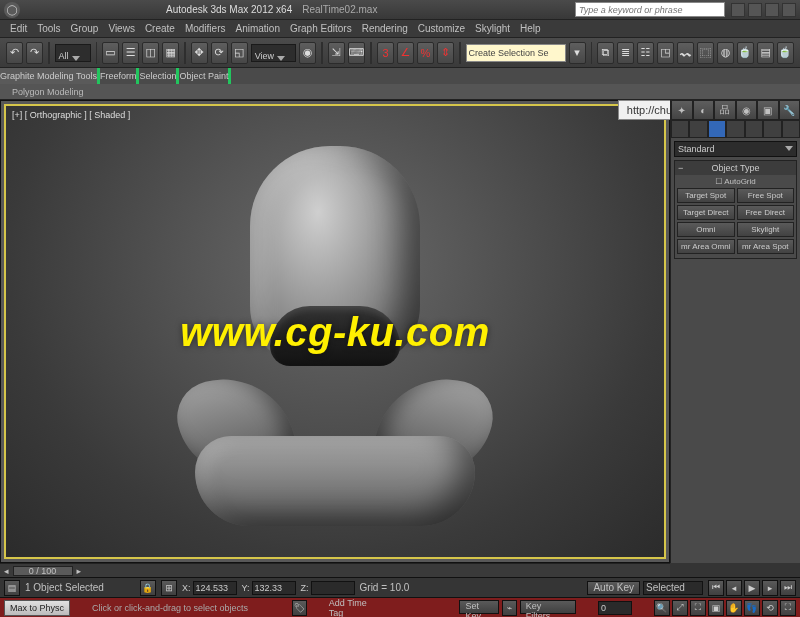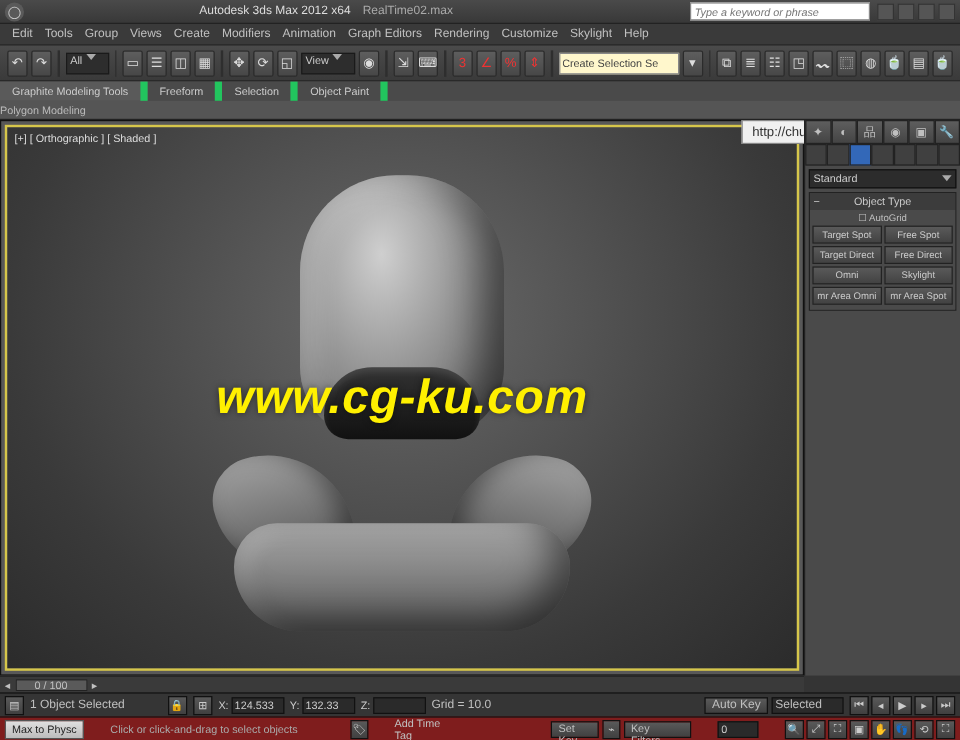--- a/index.html
+++ b/index.html
@@ -45,29 +45,29 @@
   border-bottom: 1px solid #222;
 }
 .tb-btn {
   width: 22px; height: 22px; background: linear-gradient(#5e5e5e,#474747);
   border: 1px solid #2b2b2b; border-radius: 2px;
   display:flex; align-items:center; justify-content:center;
   font-size: 11px; color: #ddd;
 }
 .tb-sep { width: 2px; height: 22px; background:#2e2e2e; margin: 0 2px; }
 .tb-dd { display:flex; align-items:center; }
-.tb-dd .sel { height:18px; background:#2d2d2d; border:1px solid #1a1a1a; color:#ccc; padding:0 10px 0 3px; font-size:9px; display:flex; align-items:flex-start;}
+.tb-dd .sel { height:18px; background:#2d2d2d; border:1px solid #1a1a1a; color:#ccc; padding:0 10px 0 3px; font-size:9px; display:flex; align-items:flex-end;}
 .tb-input { height:18px; width:100px; background:#fff7cc; border:1px solid #888; color:#444; font-size:9px; padding:0 2px;}
 .ribbon {
   height: 32px; background: #555; border-bottom: 1px solid #222;
 }
 .ribbon-tabs { height:16px; background:#4a4a4a; display:flex; align-items:center; gap:0; }
-.ribbon-tab { padding:0 10px; height:16px; line-height:16px; font-size:9px; color:#ccc; border-right:6px solid #22c55e;}
+.ribbon-tab { padding:0 0; height:16px; line-height:16px; font-size:9px; color:#ccc; border-right:3px solid #22c55e;}
 .ribbon-tab.active { background:#5a5a5a; }
-.ribbon-sub { height:16px; display:flex; align-items:center; padding-left:0; font-size:9px; color:#bbb; }
+.ribbon-sub { height:16px; display:flex; align-items:center; padding-left:12px; font-size:9px; color:#bbb; }
 
 .mainarea {
   position: absolute; top: 100px; left: 0; right: 130px; bottom: 54px;
   background: #585858;
   border: 1px solid #111;
 }
 .viewport {
   position:absolute; inset:3px;
   background: radial-gradient(ellipse at 50% 35%, #6a6a6a 0%, #3a3a3a 70%, #2b2b2b 100%);
   border: 2px solid #d6c64a;
@@ -158,21 +158,21 @@
 .field label { color:#ccc; }
 .small-btn { width:16px; height:16px; background:linear-gradient(#5a5a5a,#404040); border:1px solid #111; font-size:9px; color:#ccc; display:flex; align-items:center; justify-content:center;}
 
 .statusbar {
   position:absolute; left:0; right:0; bottom:0; height:20px;
   background:#7f1d1d; border-top:1px solid #111;
   display:flex; align-items:center; padding:0 4px; gap:22px; font-size:9px;
 }
 .statusbar .max-btn { width:72px; height:16px; background:linear-gradient(#e0e0e0,#bcbcbc); color:#222; border:1px solid #555; text-align:center; line-height:14px;}
 .statusbar .hint { flex:0 0 auto; color:#aaa; }
-.auto-key { display:flex; align-items:center; gap:3px; }
+.auto-key { display:flex; align-items:flex-start; gap:3px; }
 .auto-key .btn { height:14px; padding:0 5px; background:linear-gradient(#5a5a5a,#404040); border:1px solid #111; }
 .auto-key .sel-dd { height:14px; width:60px; background:#2a2a2a; border:1px solid #111; padding:0 2px; line-height:12px;}
 .play-controls { display:flex; gap:2px; }
 
 .tri { width:0;height:0;border-left:4px solid transparent;border-right:4px solid transparent;border-top:5px solid #aaa; display:inline-block; margin-left:3px;}
 </style>
 </head>
 <body>
 
 <div class="titlebar">

